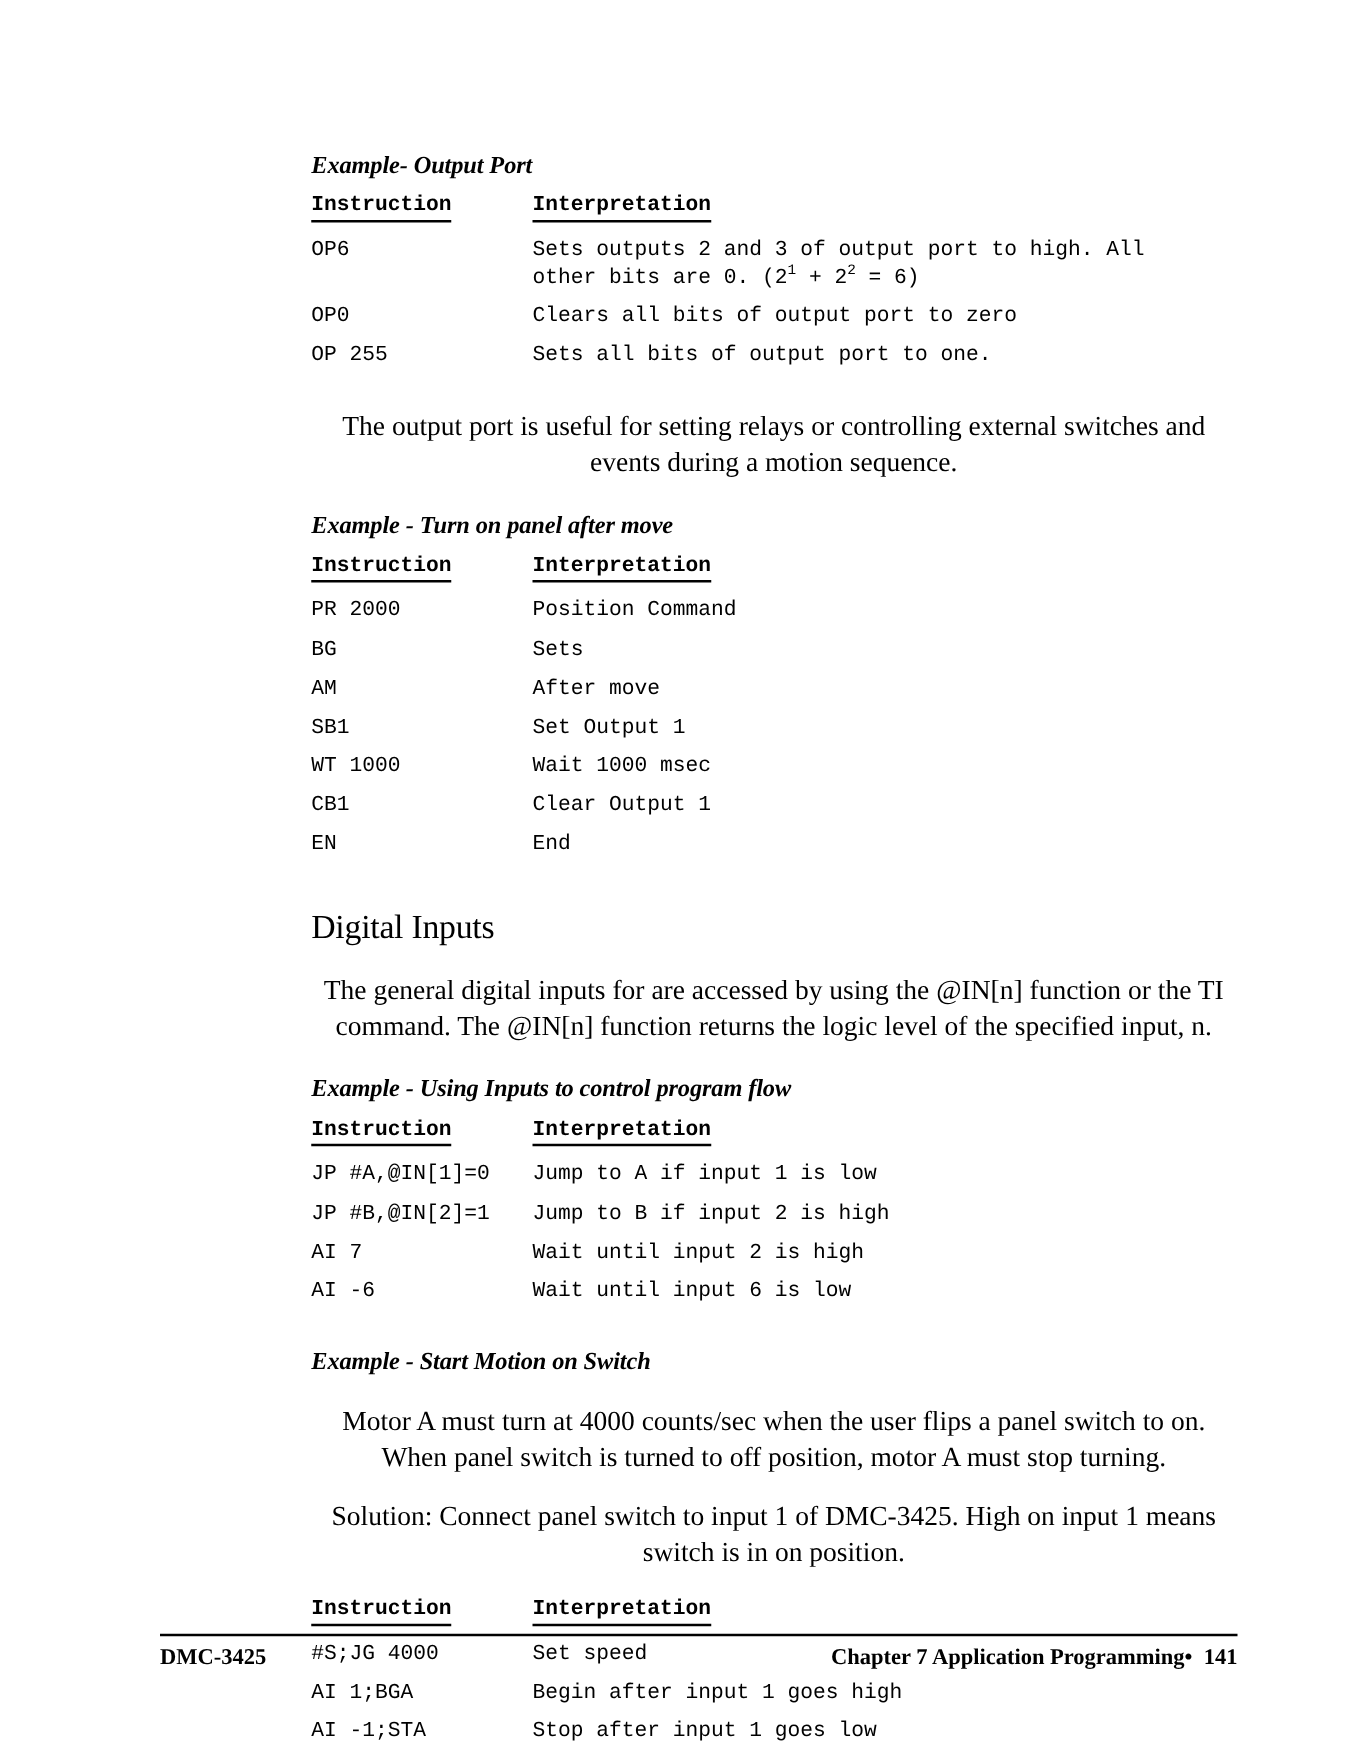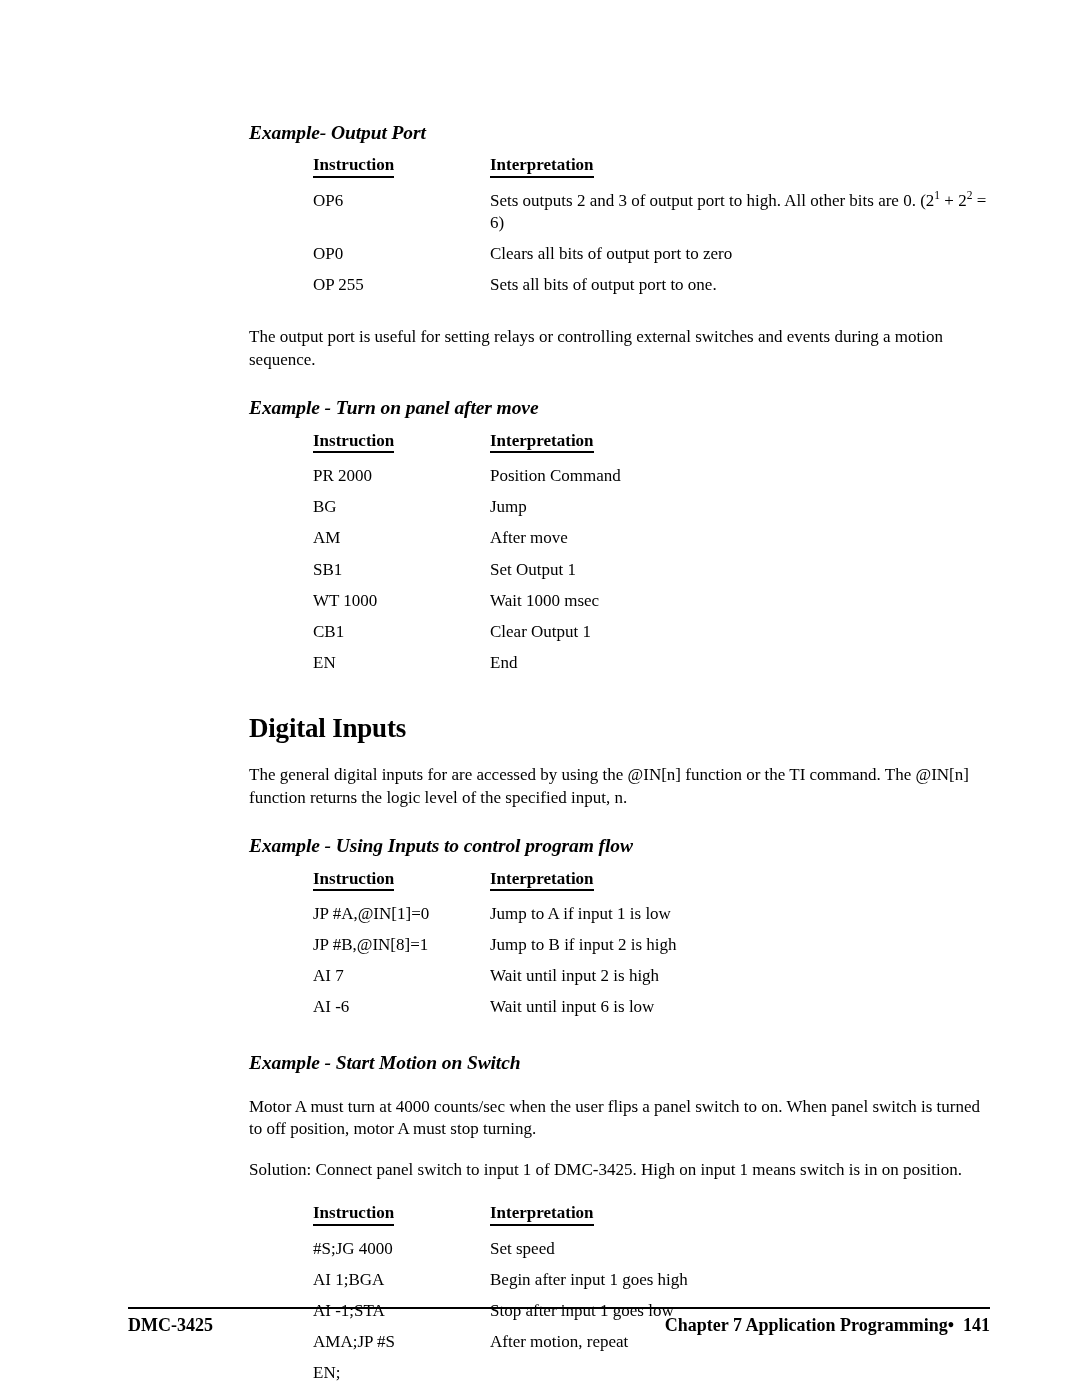--- a/index.html
+++ b/index.html
@@ -18,56 +18,56 @@
   }
   .content {
     position: absolute;
     left: 249px;
     top: 0;
     width: 740px;
   }
 
   h2.section-heading {
     font-family: "Liberation Serif", serif;
-    font-weight: bold;
+    font-weight: normal;
     font-style: normal;
     font-size: 27px;
     line-height: 1.05;
     margin: 0;
     letter-spacing: -0.2px;
   }
   h3.example-heading {
     font-family: "Liberation Serif", serif;
     font-weight: bold;
     font-style: italic;
     font-size: 19.5px;
     line-height: 1.1;
     margin: 0;
     letter-spacing: -0.1px;
   }
   p.body-text {
-    font-size: 17px;
+    font-size: 22px;
     line-height: 1.32;
     margin: 0;
-    text-align: left;
+    text-align: center;
   }
 
   .spacer-18 { height: 18px; }
   .spacer-22 { height: 22px; }
   .spacer-26 { height: 26px; }
   .spacer-30 { height: 30px; }
   .spacer-34 { height: 34px; }
   .spacer-40 { height: 40px; }
   .spacer-12 { height: 12px; }
 
   table.instr-table {
     border-collapse: collapse;
-    margin-left: 64px;
     width: 676px;
     table-layout: fixed;
+    font-family: Liberation Mono, monospace;
   }
   table.instr-table col.c-instr { width: 177px; }
   table.instr-table col.c-interp { width: 499px; }
 
   table.instr-table th {
     font-size: 17px;
     font-weight: bold;
     text-align: left;
     padding: 0 0 3px 0;
     vertical-align: top;
@@ -180,21 +180,21 @@
           <th><span class="hdr">Interpretation</span></th>
         </tr>
       </thead>
       <tbody>
         <tr class="row-loose">
           <td>PR 2000</td>
           <td>Position Command</td>
         </tr>
         <tr class="row-loose">
           <td>BG</td>
-          <td>Jump</td>
+          <td>Sets</td>
         </tr>
         <tr class="row-loose">
           <td>AM</td>
           <td>After move</td>
         </tr>
         <tr class="row-loose">
           <td>SB1</td>
           <td>Set Output 1</td>
         </tr>
         <tr class="row-loose">
@@ -236,21 +236,21 @@
           <th><span class="hdr">Instruction</span></th>
           <th><span class="hdr">Interpretation</span></th>
         </tr>
       </thead>
       <tbody>
         <tr class="row-first">
           <td>JP #A,@IN[1]=0</td>
           <td>Jump to A if input 1 is low</td>
         </tr>
         <tr class="row-loose">
-          <td>JP #B,@IN[8]=1</td>
+          <td>JP #B,@IN[2]=1</td>
           <td>Jump to B if input 2 is high</td>
         </tr>
         <tr class="row-loose">
           <td>AI 7</td>
           <td>Wait until input 2 is high</td>
         </tr>
         <tr class="row-loose">
           <td>AI -6</td>
           <td>Wait until input 6 is low</td>
         </tr>

